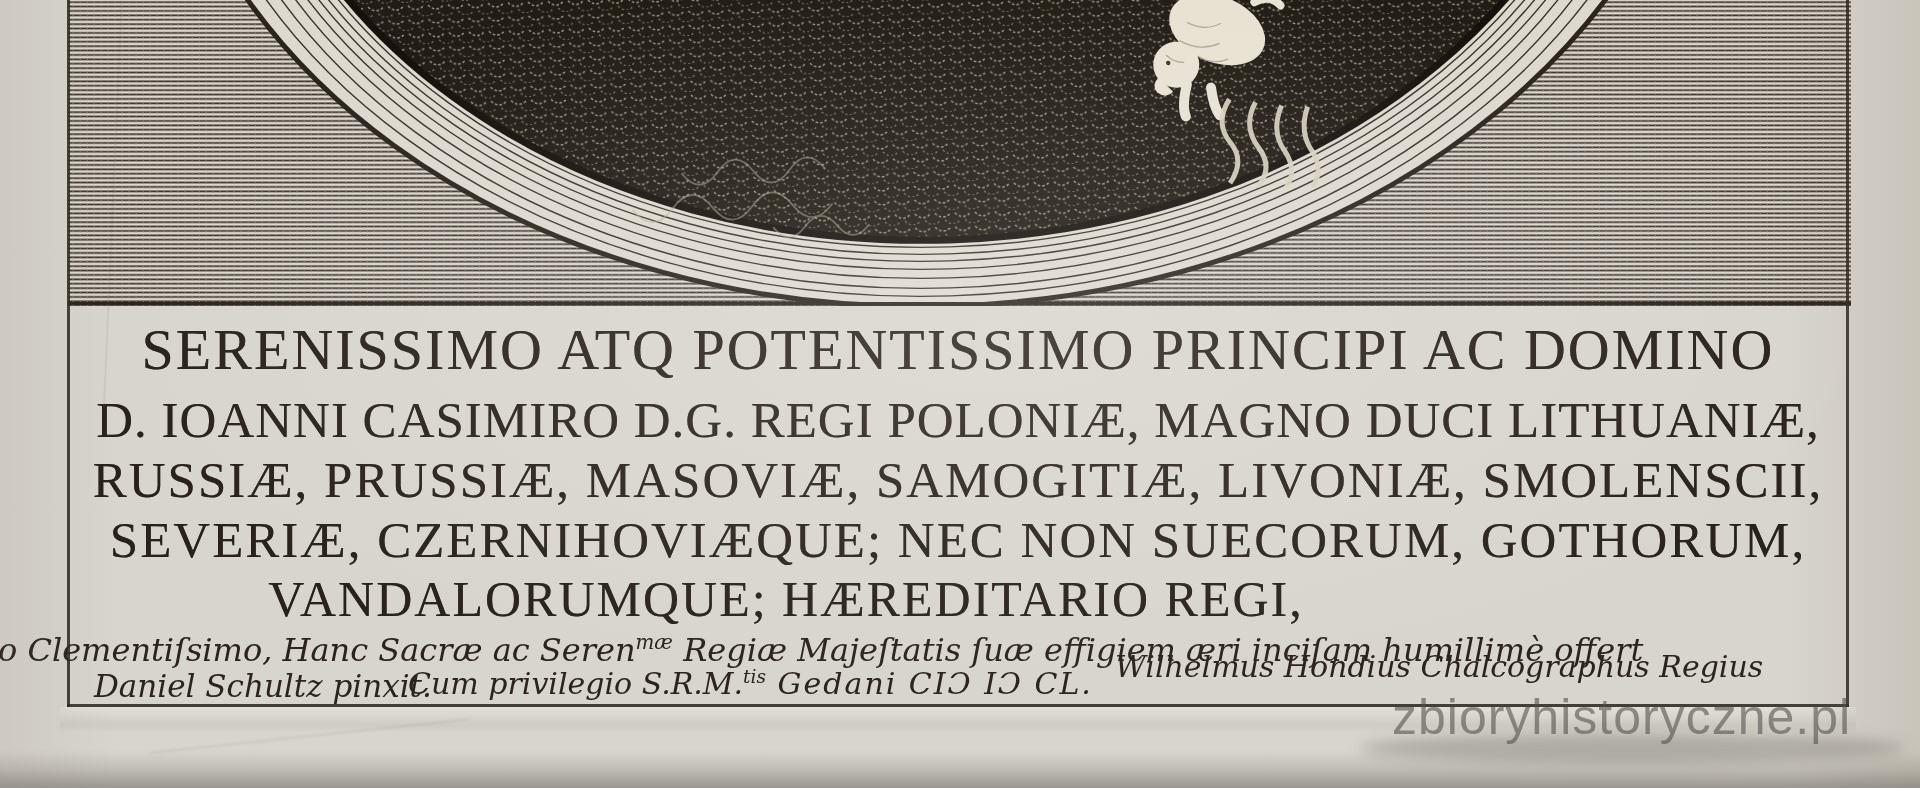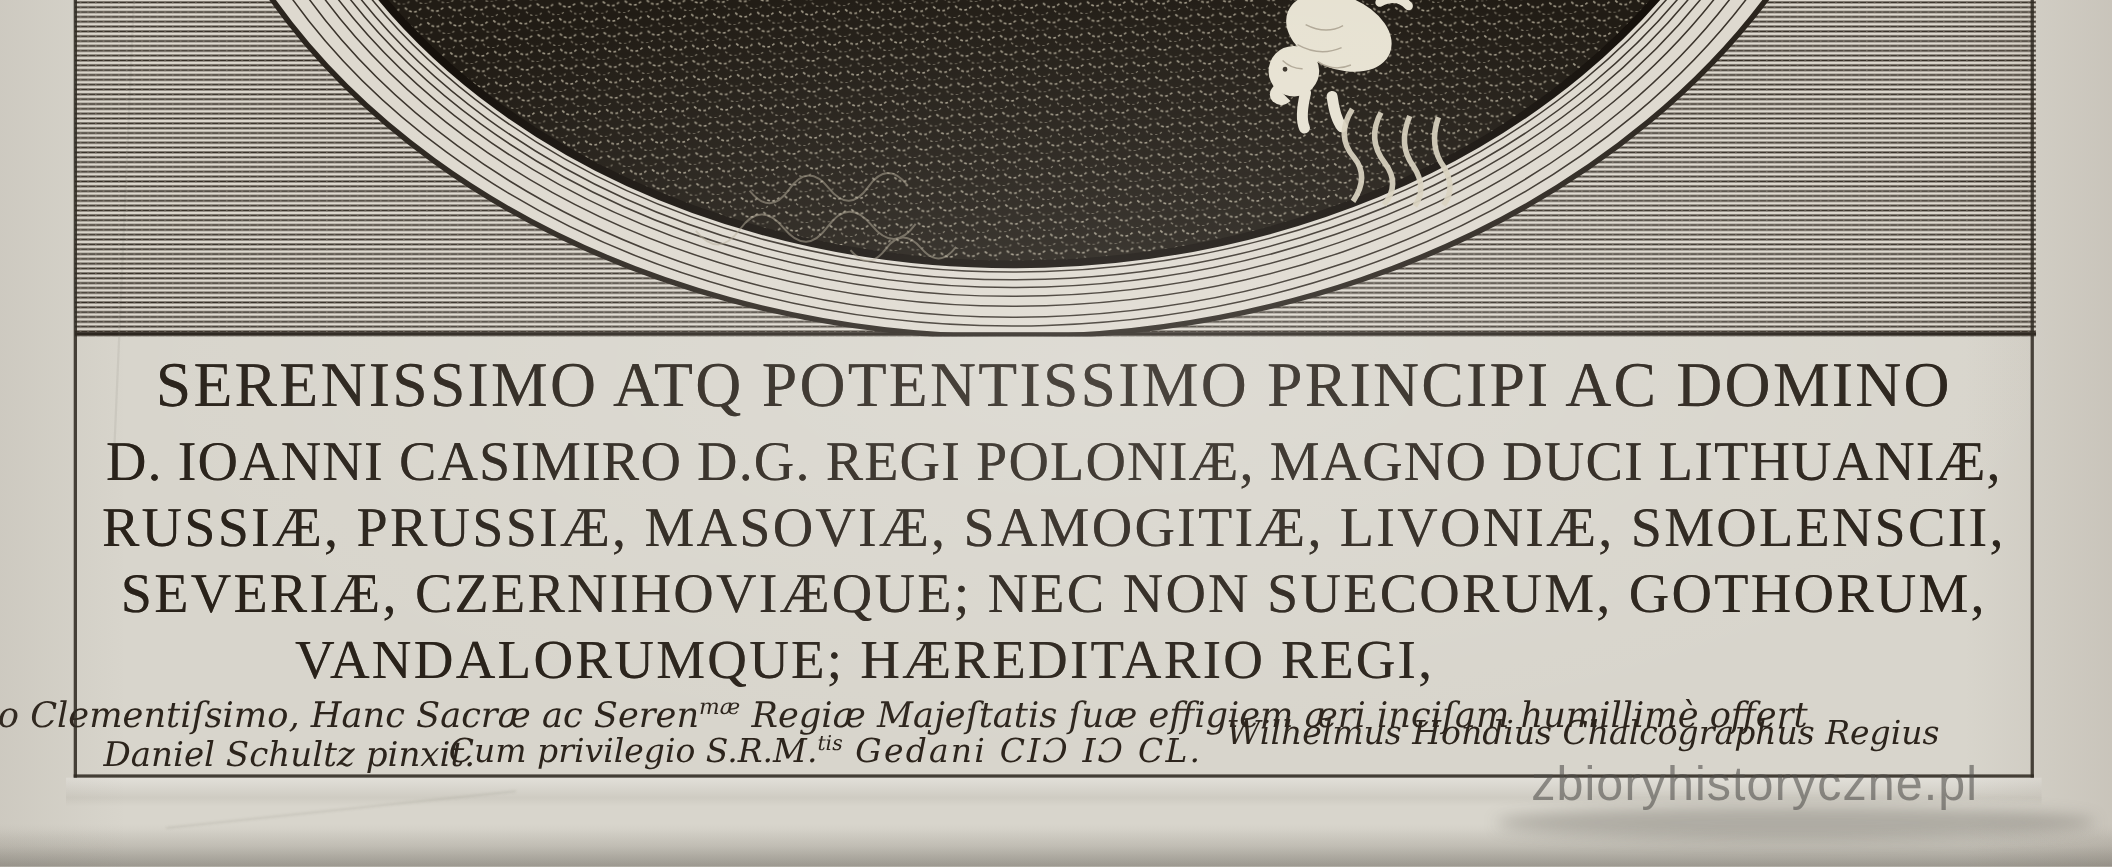--- a/index.html
+++ b/index.html
@@ -59,21 +59,21 @@
   .l7b{left:408px;top:666px;font-size:30px;}
   .l7c{left:1115px;top:649px;font-size:30px;}
   .sup{font-size:0.62em;vertical-align:super;letter-spacing:0;}
   .numeral{font-family:"DejaVu Serif",serif;letter-spacing:2px;}
   
   .wm-shadow{
     position:absolute;left:1360px;top:733px;width:545px;height:30px;border-radius:50%;
     background:rgba(70,66,58,0.28);filter:blur(7px);pointer-events:none;
   }
   .watermark{
-    position:absolute;left:1392px;top:688px;font-size:44px;letter-spacing:1px;
+    position:absolute;left:1392px;top:688px;font-size:50px;letter-spacing:1px;
     font-family:"Liberation Sans","DejaVu Sans",sans-serif;
     color:rgba(80,78,74,0.58);white-space:nowrap;
   }
 </style>
 </head>
 <body>
 
 <div>
 
   <svg class="engraving" width="1783" height="306" viewBox="0 0 1783 306">

